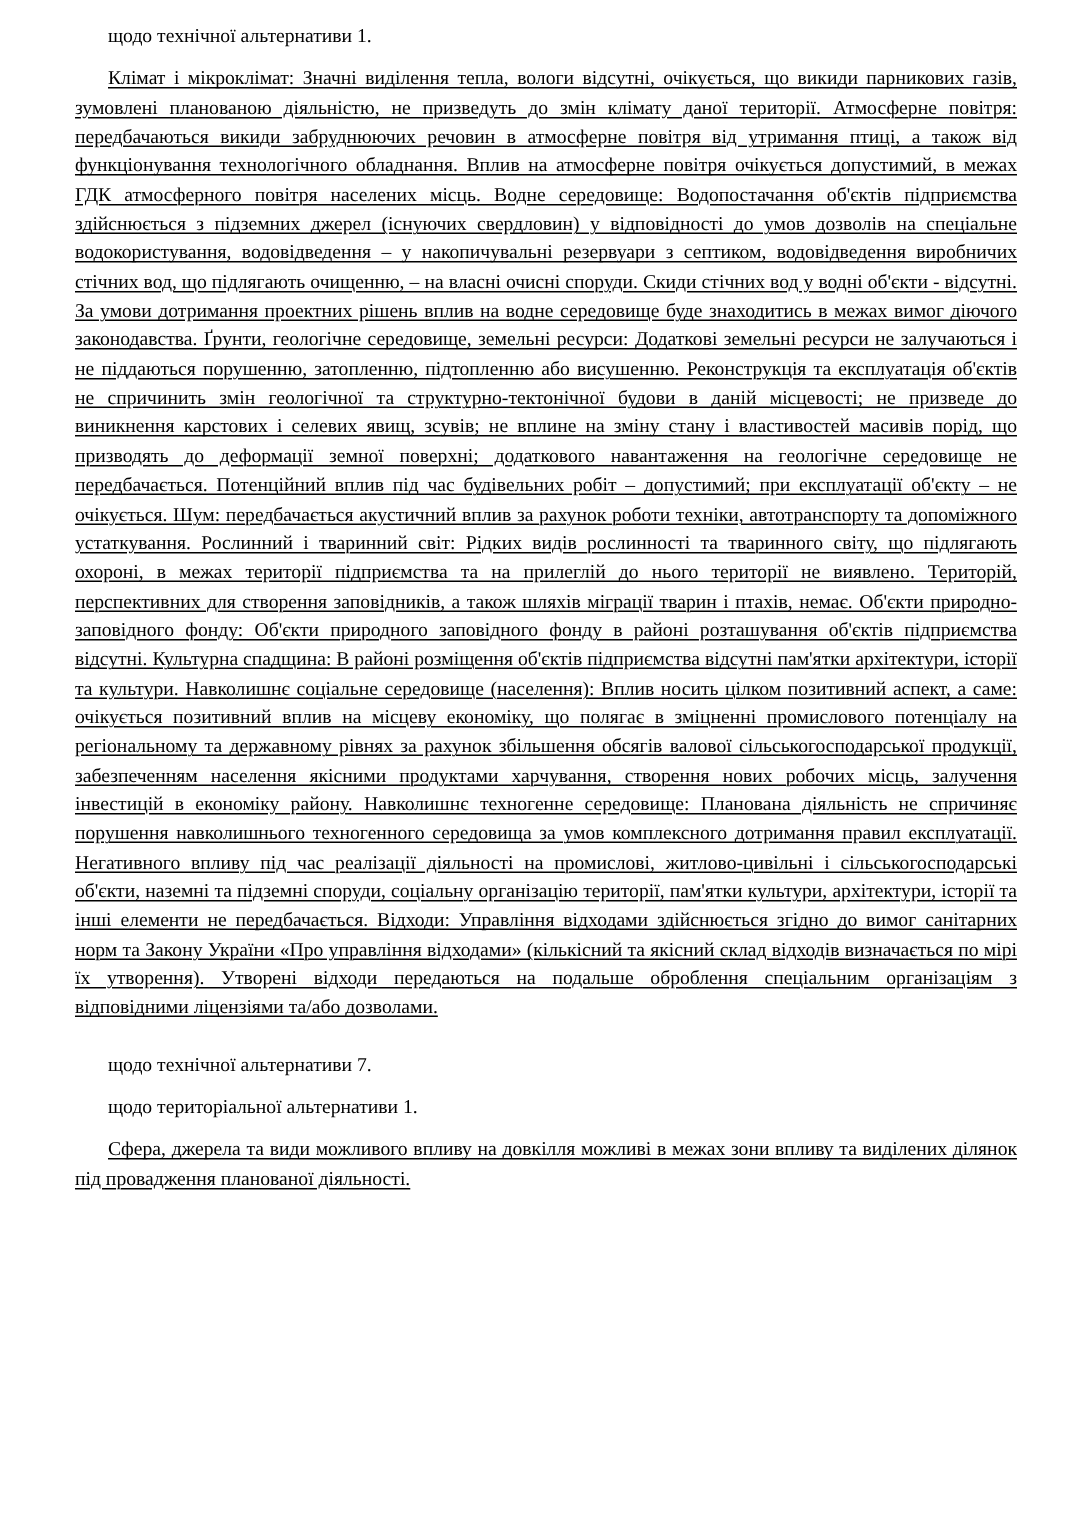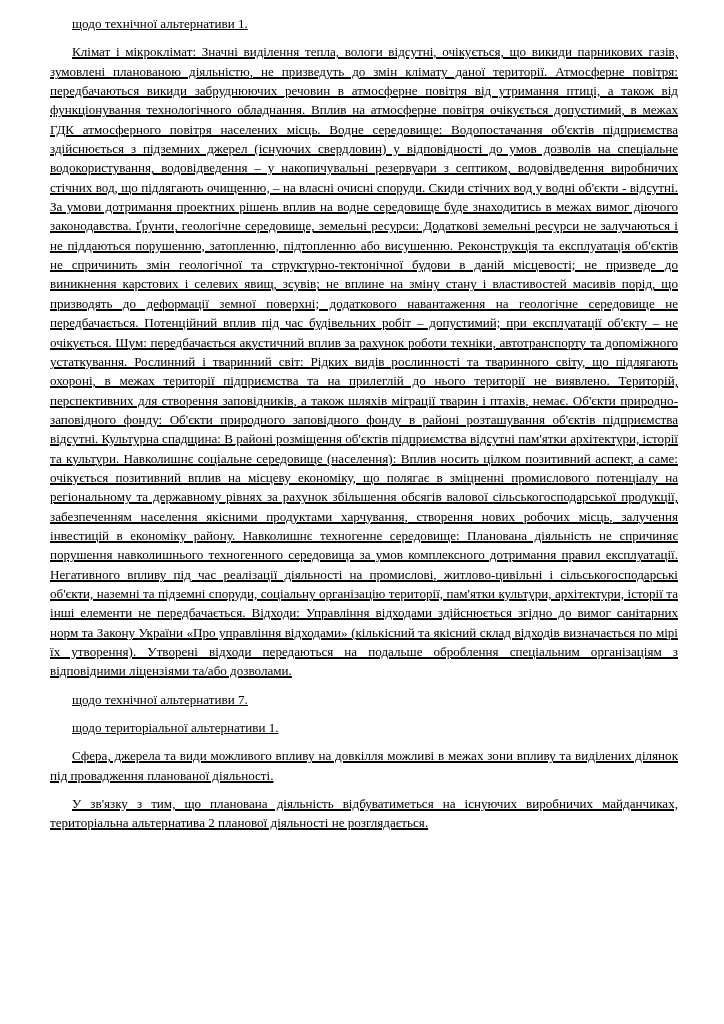--- a/index.html
+++ b/index.html
@@ -13,48 +13,46 @@
     font-family: "Liberation Serif", "DejaVu Serif", serif;
     color: #000000;
     overflow: hidden;
   }
   .page {
     box-sizing: border-box;
     width: 700px;
     height: 1024px;
     padding: 14px 22px 0 50px;
     background: #ffffff;
-    text-decoration: underline;
   }
   p {
     margin: 0 0 0 0;
     font-size: 13.1px;
     line-height: 19.35px;
     text-align: justify;
     text-indent: 0;
   }
   p.plain {
     text-indent: 22px;
     margin-bottom: 9px;
   }
   p.body-block {
     text-indent: 22px;
-    margin-bottom: 9px;
+    margin-bottom: 19px;
   }
   .u {
     text-decoration: underline;
     text-decoration-thickness: 0.7px;
     text-underline-offset: 2.2px;
   }
 </style>
 </head>
 <body>
 
 <div class="page">
   <div id="doc-body">
       <p class="plain">щодо технічної альтернативи 1.</p>
       <p class="body-block"><span class="u">Клімат і мікроклімат: Значні виділення тепла, вологи відсутні, очікується, що викиди парникових газів, зумовлені планованою діяльністю, не призведуть до змін клімату даної території. Атмосферне повітря: передбачаються викиди забруднюючих речовин в атмосферне повітря від утримання птиці, а також від функціонування технологічного обладнання. Вплив на атмосферне повітря очікується допустимий, в межах ГДК атмосферного повітря населених місць. Водне середовище: Водопостачання об'єктів підприємства здійснюється з підземних джерел (існуючих свердловин) у відповідності до умов дозволів на спеціальне водокористування, водовідведення – у накопичувальні резервуари з септиком, водовідведення виробничих стічних вод, що підлягають очищенню, – на власні очисні споруди. Скиди стічних вод у водні об'єкти - відсутні. За умови дотримання проектних рішень вплив на водне середовище буде знаходитись в межах вимог діючого законодавства. Ґрунти, геологічне середовище, земельні ресурси: Додаткові земельні ресурси не залучаються і не піддаються порушенню, затопленню, підтопленню або висушенню. Реконструкція та експлуатація об'єктів не спричинить змін геологічної та структурно-тектонічної будови в даній місцевості; не призведе до виникнення карстових і селевих явищ, зсувів; не вплине на зміну стану і властивостей масивів порід, що призводять до деформації земної поверхні; додаткового навантаження на геологічне середовище не передбачається. Потенційний вплив під час будівельних робіт – допустимий; при експлуатації об'єкту – не очікується. Шум: передбачається акустичний вплив за рахунок роботи техніки, автотранспорту та допоміжного устаткування. Рослинний і тваринний світ: Рідких видів рослинності та тваринного світу, що підлягають охороні, в межах території підприємства та на прилеглій до нього території не виявлено. Територій, перспективних для створення заповідників, а також шляхів міграції тварин і птахів, немає. Об'єкти природно-заповідного фонду: Об'єкти природного заповідного фонду в районі розташування об'єктів підприємства відсутні. Культурна спадщина: В районі розміщення об'єктів підприємства відсутні пам'ятки архітектури, історії та культури. Навколишнє соціальне середовище (населення): Вплив носить цілком позитивний аспект, а саме: очікується позитивний вплив на місцеву економіку, що полягає в зміцненні промислового потенціалу на регіональному та державному рівнях за рахунок збільшення обсягів валової сільськогосподарської продукції, забезпеченням населення якісними продуктами харчування, створення нових робочих місць, залучення інвестицій в економіку району. Навколишнє техногенне середовище: Планована діяльність не спричиняє порушення навколишнього техногенного середовища за умов комплексного дотримання правил експлуатації. Негативного впливу під час реалізації діяльності на промислові, житлово-цивільні і сільськогосподарські об'єкти, наземні та підземні споруди, соціальну організацію території, пам'ятки культури, архітектури, історії та інші елементи не передбачається. Відходи: Управління відходами здійснюється згідно до вимог санітарних норм та Закону України «Про управління відходами» (кількісний та якісний склад відходів визначається по мірі їх утворення). Утворені відходи передаються на подальше оброблення спеціальним організаціям з відповідними ліцензіями та/або дозволами.</span></p>
       <p class="plain">щодо технічної альтернативи 7.</p>
       <p class="plain">щодо територіальної альтернативи 1.</p>
       <p class="plain"><span class="u">Сфера, джерела та види можливого впливу на довкілля можливі в межах зони впливу та виділених ділянок під провадження планованої діяльності.</span></p>
-      <p class="plain"><span class="u">У зв'язку з тим, що планована діяльність відбуватиметься на існуючих виробничих майданчиках, територіальна альтернатива 2 планової діяльності не розглядається.</span></p>
     </div>
 </div>
 
 </body></html>

